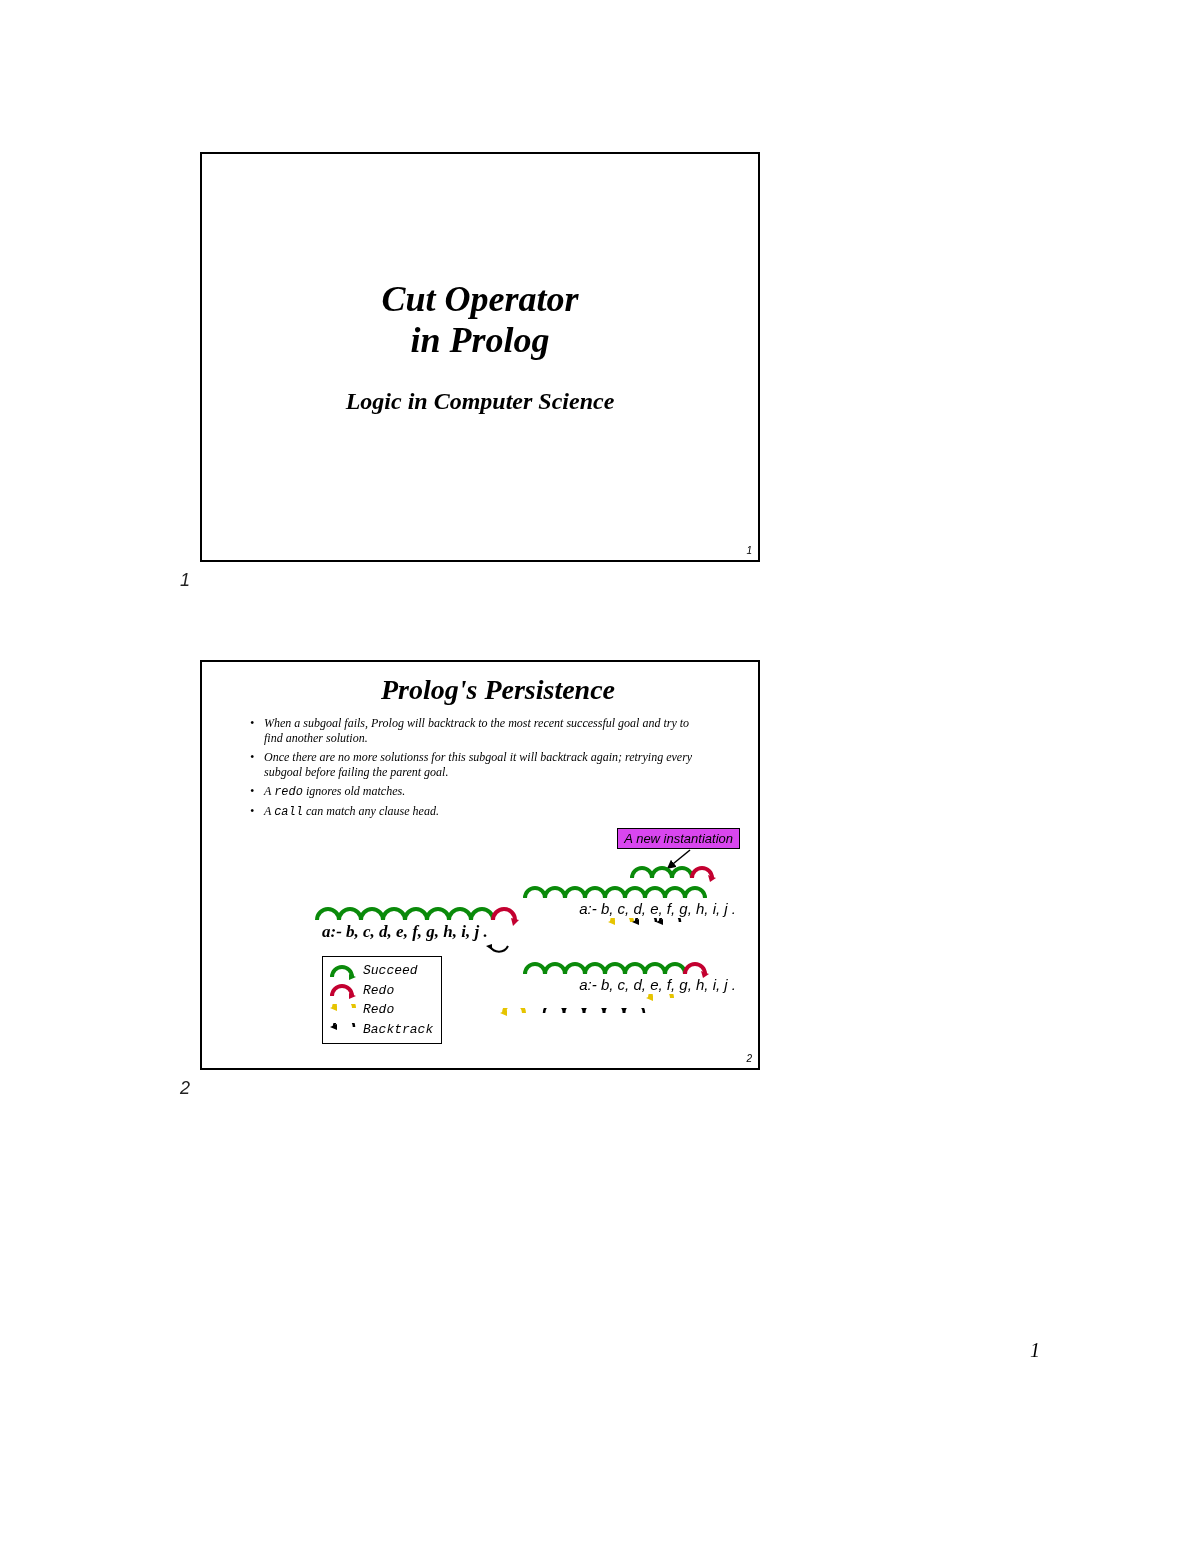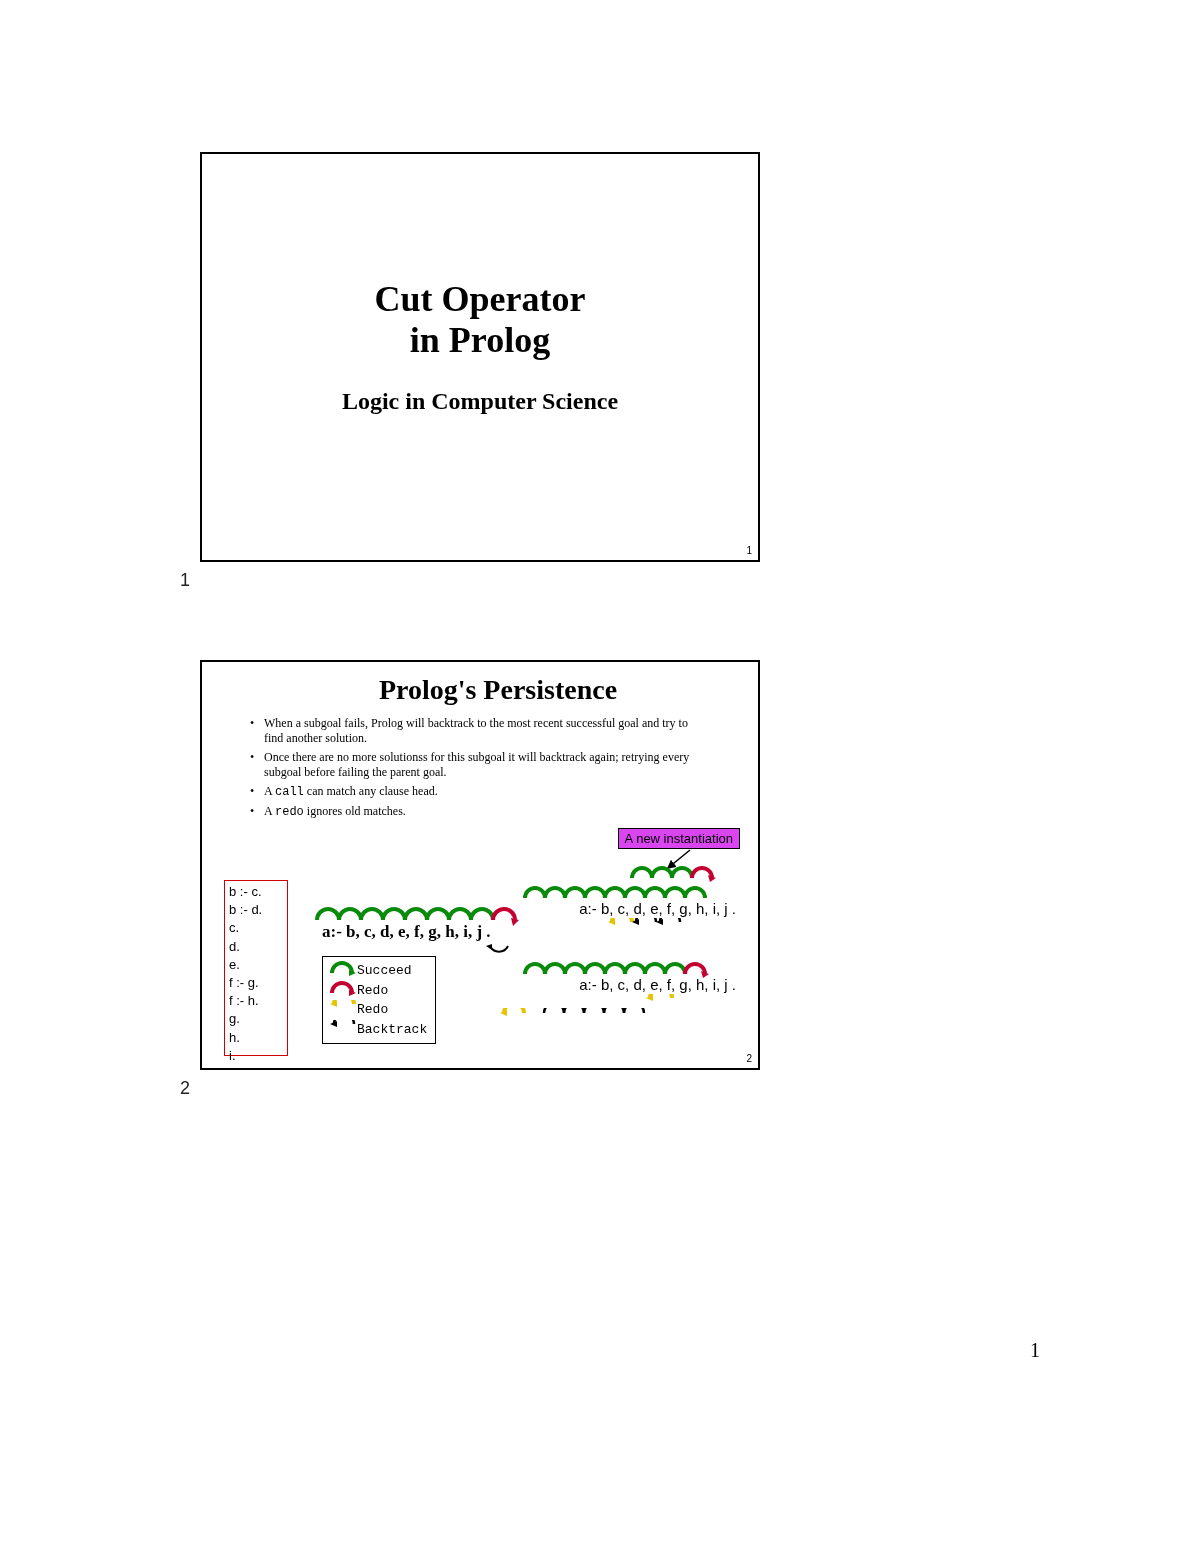--- a/index.html
+++ b/index.html
@@ -8,20 +8,21 @@
     background: #ffffff;
     font-family: "Times New Roman", Times, serif;
     color: #000;
   }
   .page {
     width: 1200px;
     height: 1452px;
     position: relative;
     background: #fff;
     overflow: hidden;
+    font-style: italic;
   }
   .slide {
     position: absolute;
     left: 200px;
     width: 560px;
     height: 410px;
     border: 2px solid #000;
     background: #fff;
     box-sizing: border-box;
   }
@@ -130,21 +131,21 @@
   .legend {
     position: absolute;
     left: 120px;
     top: 294px;
     border: 1px solid #000;
     padding: 4px 8px 4px 6px;
     font-family: "Courier New", monospace;
     font-size: 13px;
     line-height: 1.5;
   }
-  .legend .row { display: flex; align-items: flex-start; }
+  .legend .row { display: flex; align-items: flex-end; gap: 6px; }
   
   .rclause {
     position: absolute;
     font-family: Arial, sans-serif;
     font-size: 15px;
   }
   
   svg { display: block; }
 </style>
 </head>
@@ -161,47 +162,35 @@
     <div class="inslide-num">1</div>
   </div>
   <div class="slide-num-outer" style="top:570px">1</div>
 
   <div id="slide2" class="slide">
     <div class="s2-title">Prolog's Persistence</div>
 
     <div class="bullets">
       <div class="bi">When a subgoal fails, Prolog will backtrack to the most recent successful goal and try to find another solution.</div>
       <div class="bi">Once there are no more solutionss for this subgoal it will backtrack again; retrying every subgoal before failing the parent goal.</div>
+      <div class="bi">A <span class="mono">redo</span> ignores old matches.</div>
       <div class="bi">A <span class="mono">call</span> can match any clause head.</div>
-      <div class="bi">A <span class="mono">redo</span> ignores old matches.</div>
     </div>
 
     <div class="callout">A new instantiation</div>
 
     <svg width="40" height="30" style="position:absolute; right:58px; top:186px;">
       <defs>
           <marker id="ah" markerWidth="6" markerHeight="6" refX="5" refY="3" orient="auto">
             <path d="M0,0 L6,3 L0,6 Z" fill="#000"></path>
           </marker>
         </defs>
       <path d="M30,2 L8,20" stroke="#000" stroke-width="1.5" fill="none" marker-end="url(#ah)"></path>
     </svg>
 
-    <div class="factsbox">
-      <div>b :- c.</div>
-      <div>b :- d.</div>
-      <div>c.</div>
-      <div>d.</div>
-      <div>e.</div>
-      <div>f :- g.</div>
-      <div>f :- h.</div>
-      <div>g.</div>
-      <div>h.</div>
-      <div>i.</div>
-    </div>
 
     <svg width="220" height="28" style="position:absolute; left:110px; top:236px;">
       <g fill="none" stroke="#0a8a0a" stroke-width="4">
         <path d="M5,22 A11,11 0 0 1 27,22"></path>
           <path d="M27,22 A11,11 0 0 1 49,22"></path>
         <path d="M49,22 A11,11 0 0 1 71,22"></path>
           <path d="M71,22 A11,11 0 0 1 93,22"></path>
         <path d="M93,22 A11,11 0 0 1 115,22"></path>
           <path d="M115,22 A11,11 0 0 1 137,22"></path>
         <path d="M137,22 A11,11 0 0 1 159,22"></path>

